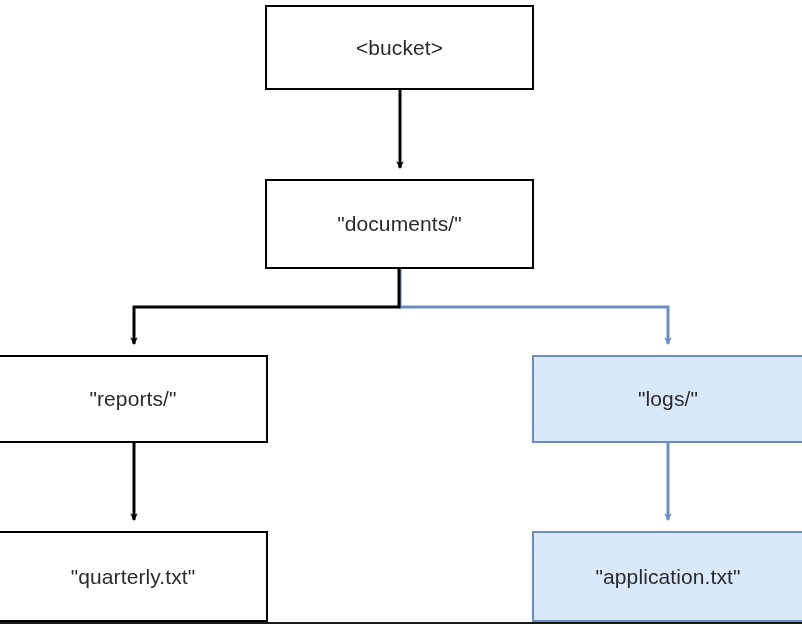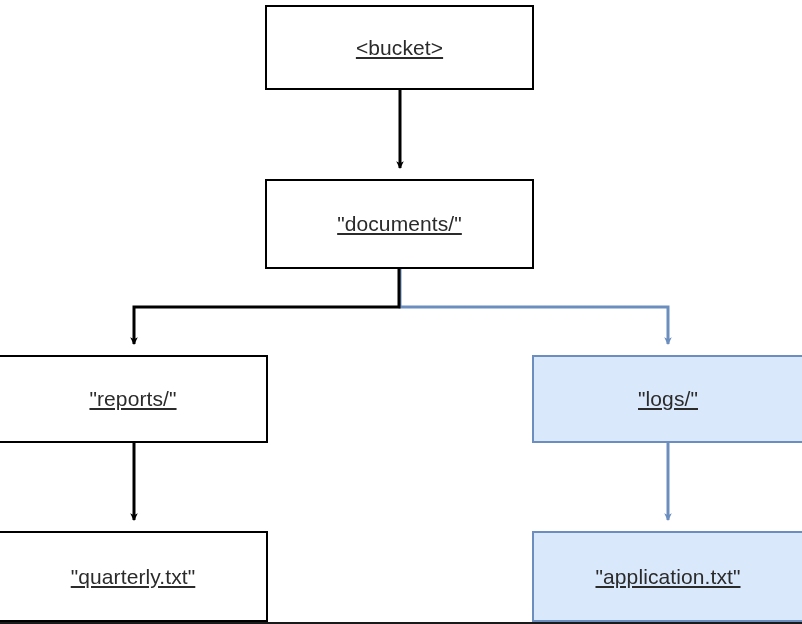--- a/index.html
+++ b/index.html
@@ -26,21 +26,20 @@
   }
   .node {
     position: absolute;
     box-sizing: border-box;
     display: flex;
     align-items: center;
     justify-content: center;
     font-size: 21px;
     letter-spacing: 0.1px;
     white-space: nowrap;
-    text-decoration: underline;
   }
   .node.plain {
     background: #ffffff;
     border: 2px solid #000000;
     color: #2b2b2b;
   }
   .node.highlight {
     background: #dae8fc;
     border: 2px solid #6c8ebf;
     color: #2b2b2b;

